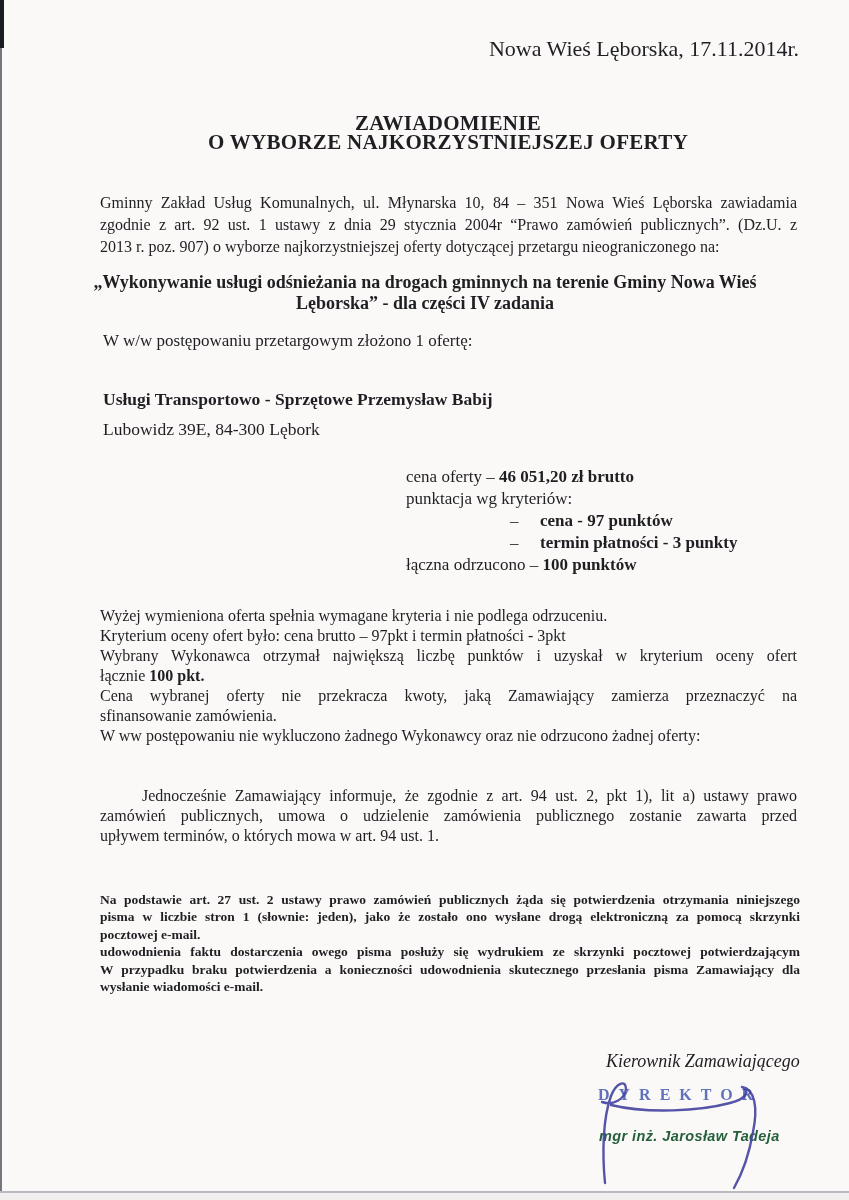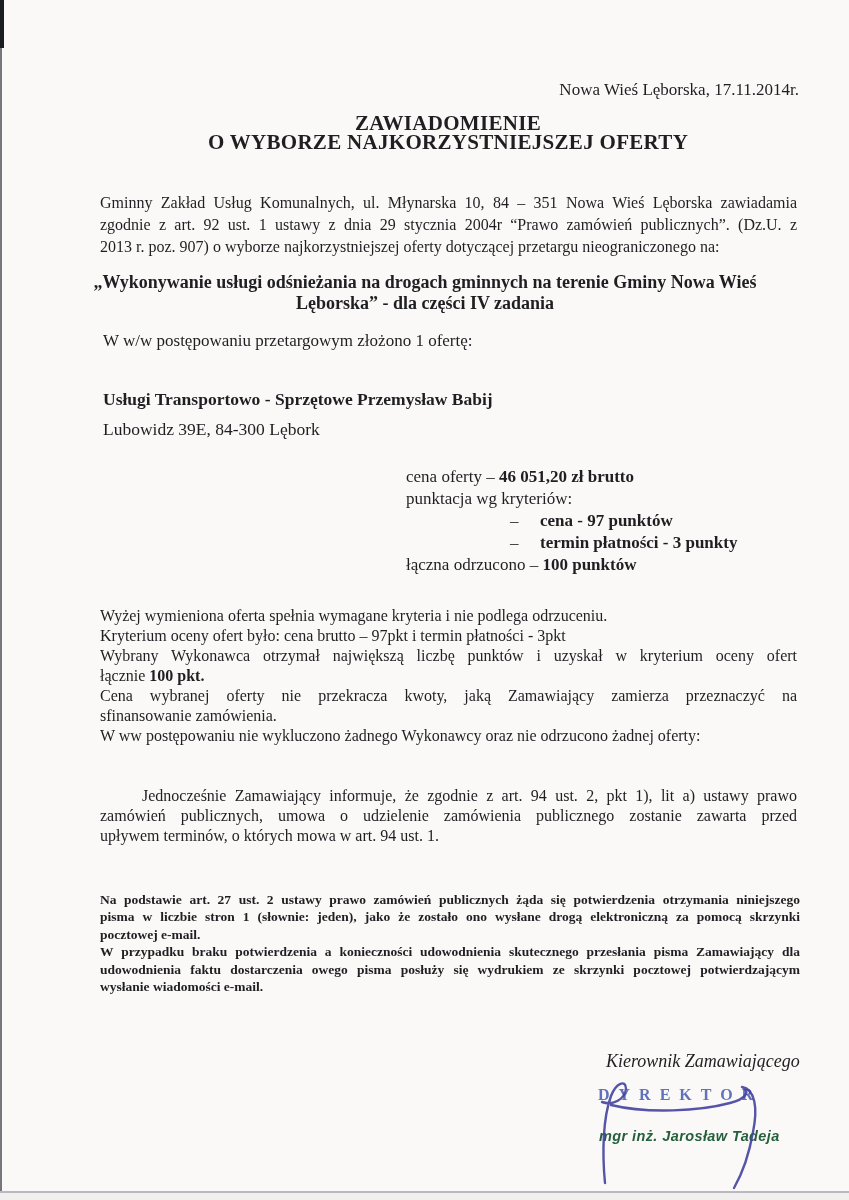--- a/index.html
+++ b/index.html
@@ -11,21 +11,21 @@
     font-family:"Liberation Serif", serif;
     color:#1f1f23;
     overflow:hidden;
   }
   
   .edge-left{position:absolute;left:0;top:0;width:2px;height:1200px;background:#55555e;opacity:.8;}
   .edge-left-top{position:absolute;left:0;top:0;width:4px;height:48px;background:#1b1b22;}
   .edge-bottom{position:absolute;left:0;top:1191px;width:849px;height:2px;background:#b9b9c0;}
   .edge-bottom-strip{position:absolute;left:0;top:1193px;width:849px;height:7px;background:#f1f0ef;}
 
-  .date{position:absolute;top:36px;right:50px;font-size:17px;margin-top:44px;}
+  .date{position:absolute;top:36px;right:50px;font-size:22px;}
   .case-no{position:absolute;top:59px;left:103px;font-size:17px;}
 
   .doc-title{position:absolute;top:114px;left:103px;width:690px;text-align:center;font-weight:bold;font-size:21px;line-height:19px;letter-spacing:.3px;}
 
   .intro{position:absolute;top:192px;left:100px;width:697px;font-size:16px;line-height:22px;}
   .jline{text-align:justify;text-align-last:justify;height:22px;overflow:hidden;}
   .nline{text-align:left;height:22px;overflow:hidden;}
 
   .subject{position:absolute;top:272px;left:60px;width:730px;text-align:center;font-weight:bold;font-size:18px;line-height:21px;}
 
@@ -117,22 +117,22 @@
   <div class="legal">
     <div class="jline indent">Jednocześnie Zamawiający informuje, że zgodnie z art. 94 ust. 2, pkt 1), lit a) ustawy prawo</div>
     <div class="jline">zamówień publicznych, umowa o udzielenie zamówienia publicznego zostanie zawarta przed</div>
     <div class="nline">upływem terminów, o których mowa w art. 94 ust. 1.</div>
   </div>
 
   <div class="footer-note">
     <div class="jline">Na podstawie art. 27 ust. 2 ustawy prawo zamówień publicznych żąda się potwierdzenia otrzymania niniejszego</div>
     <div class="jline">pisma w liczbie stron 1 (słownie: jeden), jako że zostało ono wysłane drogą elektroniczną za pomocą skrzynki</div>
     <div class="nline">pocztowej e-mail.</div>
+    <div class="jline">udowodnienia faktu dostarczenia owego pisma posłuży się wydrukiem ze skrzynki pocztowej potwierdzającym</div>
     <div class="jline">W przypadku braku potwierdzenia a konieczności udowodnienia skutecznego przesłania pisma Zamawiający dla</div>
-    <div class="jline">udowodnienia faktu dostarczenia owego pisma posłuży się wydrukiem ze skrzynki pocztowej potwierdzającym</div>
     <div class="nline">wysłanie wiadomości e-mail.</div>
   </div>
 
   <div class="sig-role">Kierownik Zamawiającego</div>
   <div class="stamp-title">DYREKTOR</div>
   <div class="stamp-name">mgr inż. Jarosław Tadeja</div>
 
   <svg class="sig-svg" viewBox="0 0 849 1200" xmlns="http://www.w3.org/2000/svg">
     <path d="M 605 1183 C 602 1152, 603 1118, 611 1096 C 616 1083, 626 1079, 626 1089 C 625 1099, 613 1106, 602 1102" fill="none" stroke-width="2.4" stroke-linecap="round" stroke-linejoin="round" opacity="0.9" stroke="#44419f"></path>
     <path d="M 611 1105 C 648 1114, 700 1111, 730 1103 C 746 1099, 751 1091, 742 1087 C 755 1089, 758 1108, 753 1132 C 749 1155, 742 1174, 734 1188" fill="none" stroke-width="2.4" stroke-linecap="round" stroke-linejoin="round" opacity="0.9" stroke="#44419f"></path>

